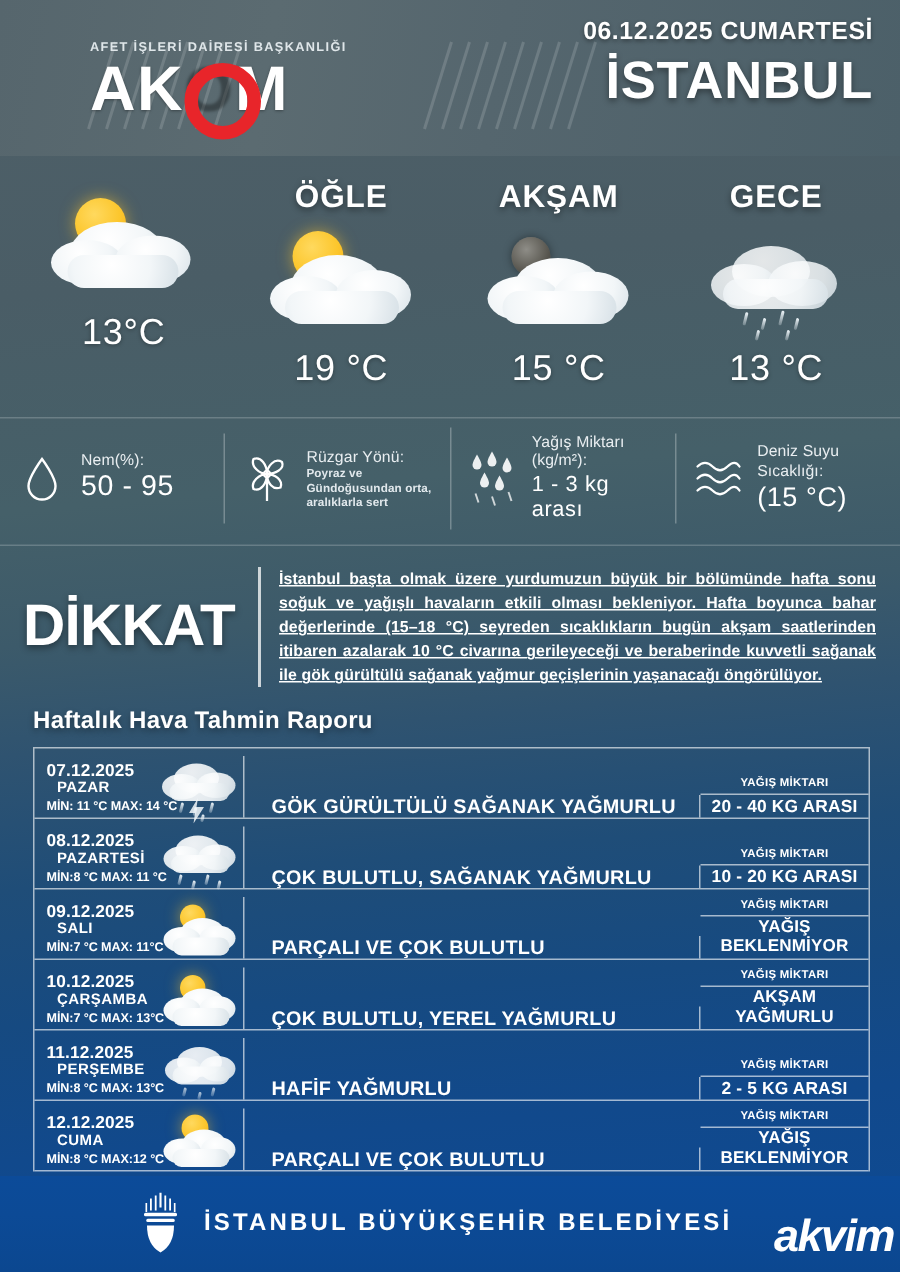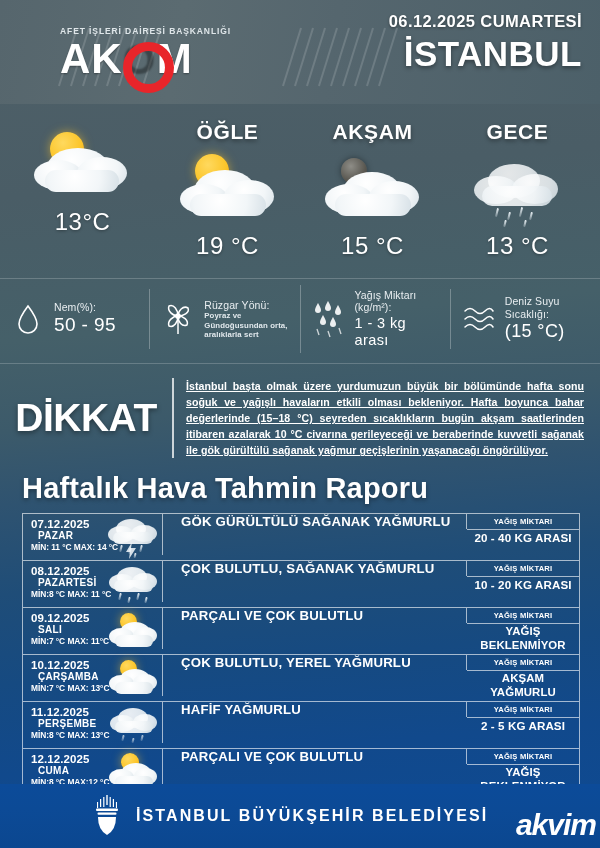--- a/index.html
+++ b/index.html
@@ -134,31 +134,31 @@
     flex: 1; border-left: 2px solid rgba(255,255,255,.75);
     padding-left: 12px;
     font-size: 10.6px; line-height: 1.52; font-weight: 700;
     text-align: justify; color: #fff;
     letter-spacing: .05px;
     text-decoration: underline;
   }
 
   
   .weekly-title {
-    font-size: 29px; font-weight: 700; letter-spacing: .2px;
+    font-size: 16px; font-weight: 700; letter-spacing: .2px;
     padding: 2px 0 8px 22px;
     text-shadow: 0 2px 4px rgba(0,0,0,.35);
   }
   .table {
     margin: 0 20px 0 22px;
     border: 1px solid rgba(255,255,255,.62);
     border-bottom: none;
   }
   .trow {
-    display: flex; align-items: flex-start;
+    display: flex; align-items: flex-end;
     border-bottom: 1px solid rgba(255,255,255,.62);
     min-height: 47px;
   }
   .c-date {
     flex: 0 0 140px; position: relative;
     border-right: 1px solid rgba(255,255,255,.62);
     padding: 4px 2px 3px 8px;
   }
   .d-date { font-size: 11.5px; font-weight: 700; letter-spacing: .1px; }
   .d-day  { font-size: 10px; font-weight: 700; letter-spacing: .3px; padding-left: 7px; }

